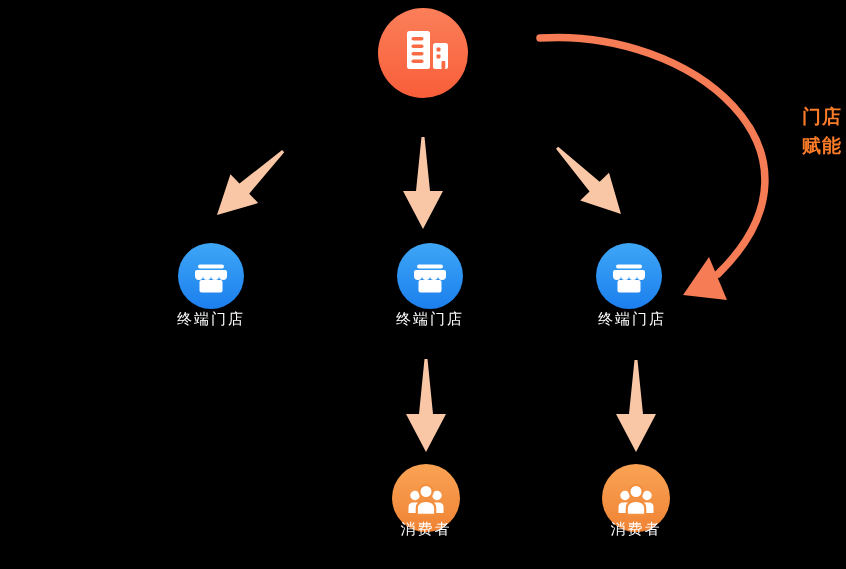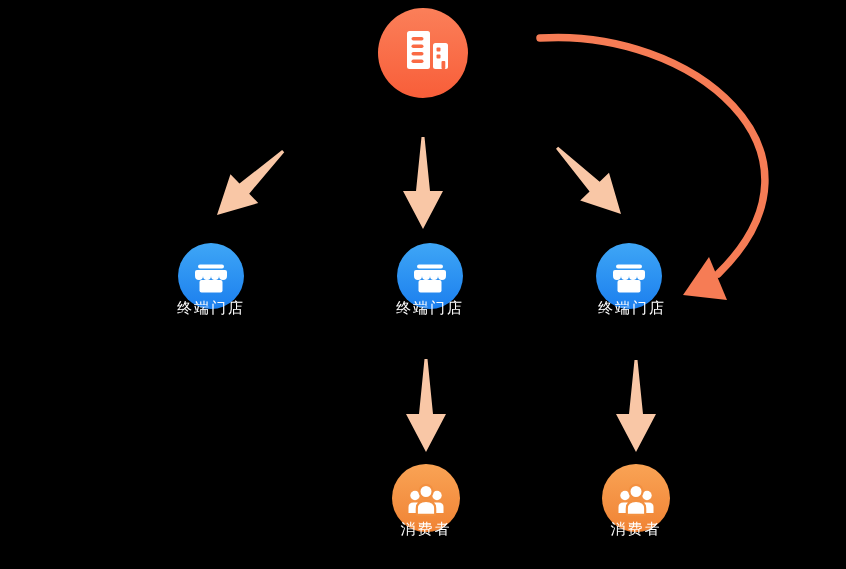--- a/index.html
+++ b/index.html
@@ -29,21 +29,21 @@
     background:linear-gradient(180deg,var(--color-consumer-top,#F9A355),var(--color-consumer-bottom,#F08334));
   }
   #consumer-1{left:392px;} #consumer-2{left:602px;}
   .node-label{
     position:absolute;width:140px;
     text-align:center;
     color:var(--color-label-text,#fff);
     font-size:15px;letter-spacing:2px;
     white-space:nowrap;
   }
-  .store-label{top:299px;text-align:center;}
+  .store-label{top:310px;text-align:center;}
   .consumer-label{top:520px;}
   #store-label-1{left:141px;} #store-label-2{left:360px;} #store-label-3{left:562px;}
   #consumer-label-1{left:356px;} #consumer-label-2{left:566px;}
   #arrow-layer{position:absolute;left:0;top:0;pointer-events:none;}
   .flow-arrow{fill:var(--color-flow-arrow,#F9C7A6);}
   .empower-stroke{stroke:var(--color-empower-arrow,#F67C55);fill:none;stroke-width:7.5;stroke-linecap:round;}
   .empower-head{fill:var(--color-empower-arrow,#F67C55);}
   #empower-annotation{
     position:absolute;left:797px;top:102px;width:50px;
     text-align:center;
@@ -138,14 +138,18 @@
         <path d="M26.5,37 L26.5,31 Q26.5,26.5 31,26.5 L34.5,26.5 Q39.5,26.5 39.5,31 L39.5,37 Z"></path>
         <circle cx="22" cy="15.5" r="6.6" stroke="#F39040" stroke-width="2.2"></circle>
         <path d="M12.8,38.8 L12.8,32.5 Q12.8,24.8 22,24.8 Q31.2,24.8 31.2,32.5 L31.2,38.8 Z" stroke="#F39040" stroke-width="2.2" stroke-linejoin="round"></path>
       </g>
     </svg>
   </div>
 
   <div class="node-label consumer-label" id="consumer-label-1">消费者</div>
   <div class="node-label consumer-label" id="consumer-label-2">消费者</div>
 
+  <div id="empower-annotation">
+    <div>门店</div>
+    <div>赋能</div>
+  </div>
 
 </div>
 
 </body></html>

